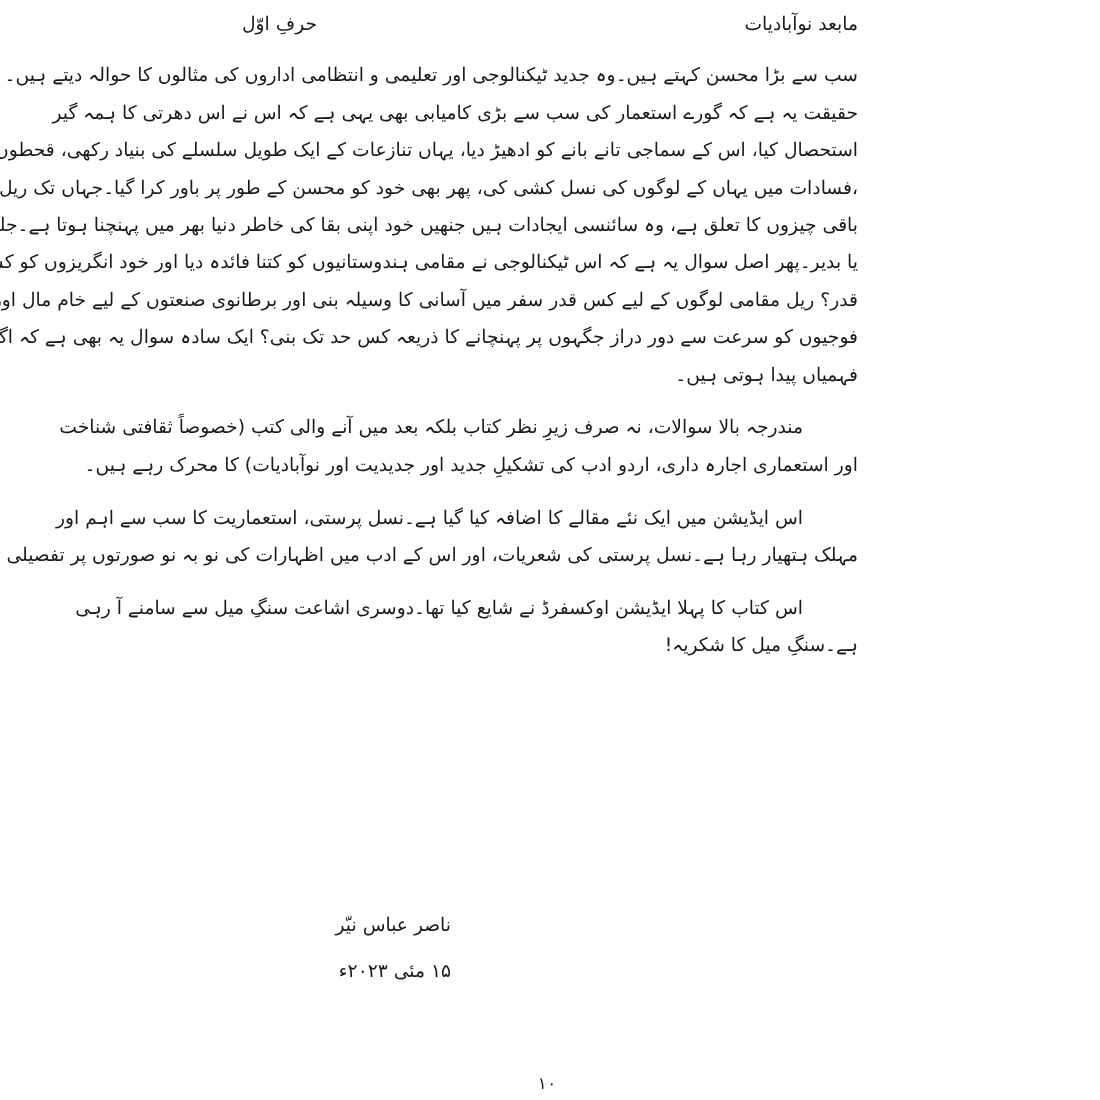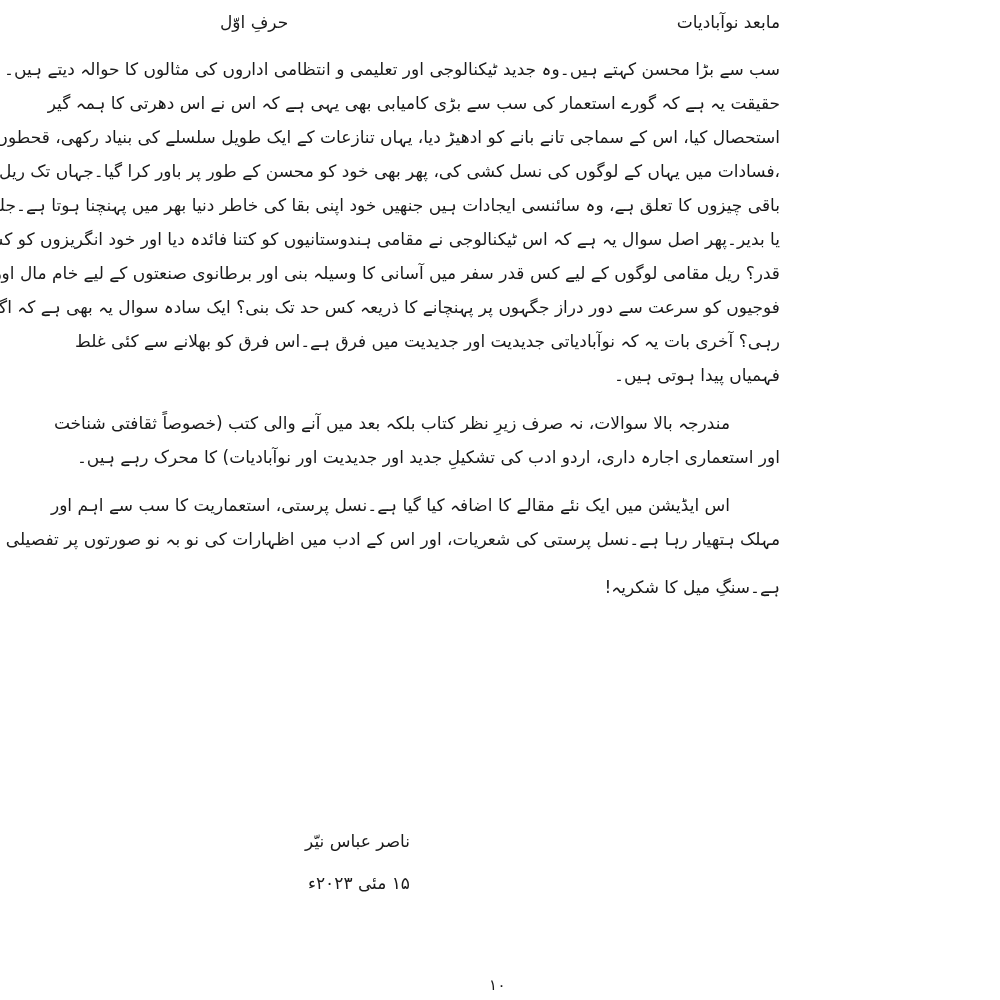--- a/index.html
+++ b/index.html
@@ -32,38 +32,38 @@
 
     <div>
       <div class="line">سب سے بڑا محسن کہتے ہیں۔وہ جدید ٹیکنالوجی اور تعلیمی و انتظامی اداروں کی مثالوں کا حوالہ دیتے ہیں۔</div>
       <div class="line">حقیقت یہ ہے کہ گورے استعمار کی سب سے بڑی کامیابی بھی یہی ہے کہ اس نے اس دھرتی کا ہمہ گیر</div>
       <div class="line">استحصال کیا، اس کے سماجی تانے بانے کو ادھیڑ دیا، یہاں تنازعات کے ایک طویل سلسلے کی بنیاد رکھی، قحطوں</div>
       <div class="line">،فسادات میں یہاں کے لوگوں کی نسل کشی کی، پھر بھی خود کو محسن کے طور پر باور کرا گیا۔جہاں تک ریل، تار اور</div>
       <div class="line">باقی چیزوں کا تعلق ہے، وہ سائنسی ایجادات ہیں جنھیں خود اپنی بقا کی خاطر دنیا بھر میں پہنچنا ہوتا ہے۔جلد</div>
       <div class="line">یا بدیر۔پھر اصل سوال یہ ہے کہ اس ٹیکنالوجی نے مقامی ہندوستانیوں کو کتنا فائدہ دیا اور خود انگریزوں کو کس</div>
       <div class="line">قدر؟ ریل مقامی لوگوں کے لیے کس قدر سفر میں آسانی کا وسیلہ بنی اور برطانوی صنعتوں کے لیے خام مال اور</div>
       <div class="line">فوجیوں کو سرعت سے دور دراز جگہوں پر پہنچانے کا ذریعہ کس حد تک بنی؟ ایک سادہ سوال یہ بھی ہے کہ اگر وہ</div>
-      <div class="line">رہی؟ آخری بات یہ کہ نوآبادیاتی جدیدیت اور جدیدیت میں فرق ہے۔اس فرق کو بھلانے سے کئی غلط</div>
       <div class="line last">فہمیاں پیدا ہوتی ہیں۔</div>
     </div>
     <div class="para-gap"></div>
 
     <div>
       <div class="line indent">مندرجہ بالا سوالات، نہ صرف زیرِ نظر کتاب بلکہ بعد میں آنے والی کتب (خصوصاً ثقافتی شناخت</div>
       <div class="line last">اور استعماری اجارہ داری، اردو ادب کی تشکیلِ جدید اور جدیدیت اور نوآبادیات) کا محرک رہے ہیں۔</div>
     </div>
     <div class="para-gap"></div>
 
     <div>
       <div class="line indent">اس ایڈیشن میں ایک نئے مقالے کا اضافہ کیا گیا ہے۔نسل پرستی، استعماریت کا سب سے اہم اور</div>
       <div class="line">مہلک ہتھیار رہا ہے۔نسل پرستی کی شعریات، اور اس کے ادب میں اظہارات کی نو بہ نو صورتوں پر تفصیلی مقالہ</div>
     </div>
     <div class="para-gap"></div>
 
     <div>
+      <div class="line indent">اس کتاب کا پہلا ایڈیشن اوکسفرڈ نے شایع کیا تھا۔دوسری اشاعت سنگِ میل سے سامنے آ رہی</div>
       <div class="line last">ہے۔سنگِ میل کا شکریہ!</div>
     </div>
   </div>
 
   <div class="signature">
     <div class="sig-line">ناصر عباس نیّر</div>
     <div class="sig-line">۱۵ مئی ۲۰۲۳ء</div>
   </div>
 
   <div class="page-number">۱۰</div>

